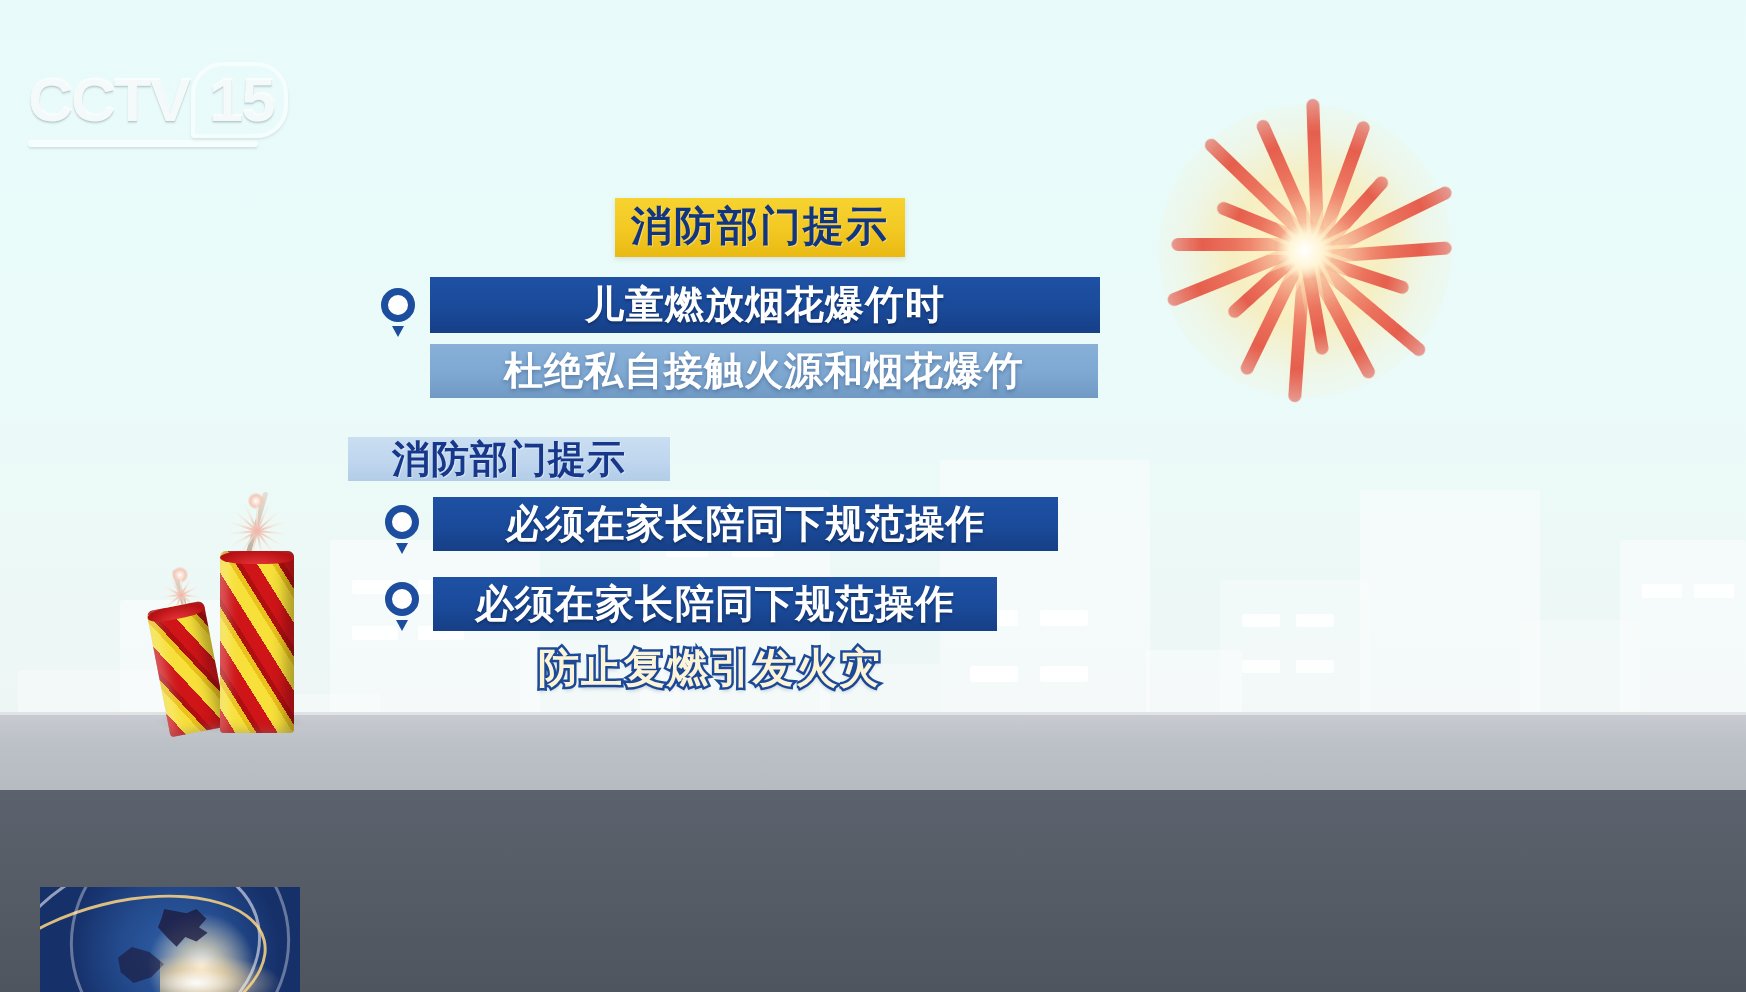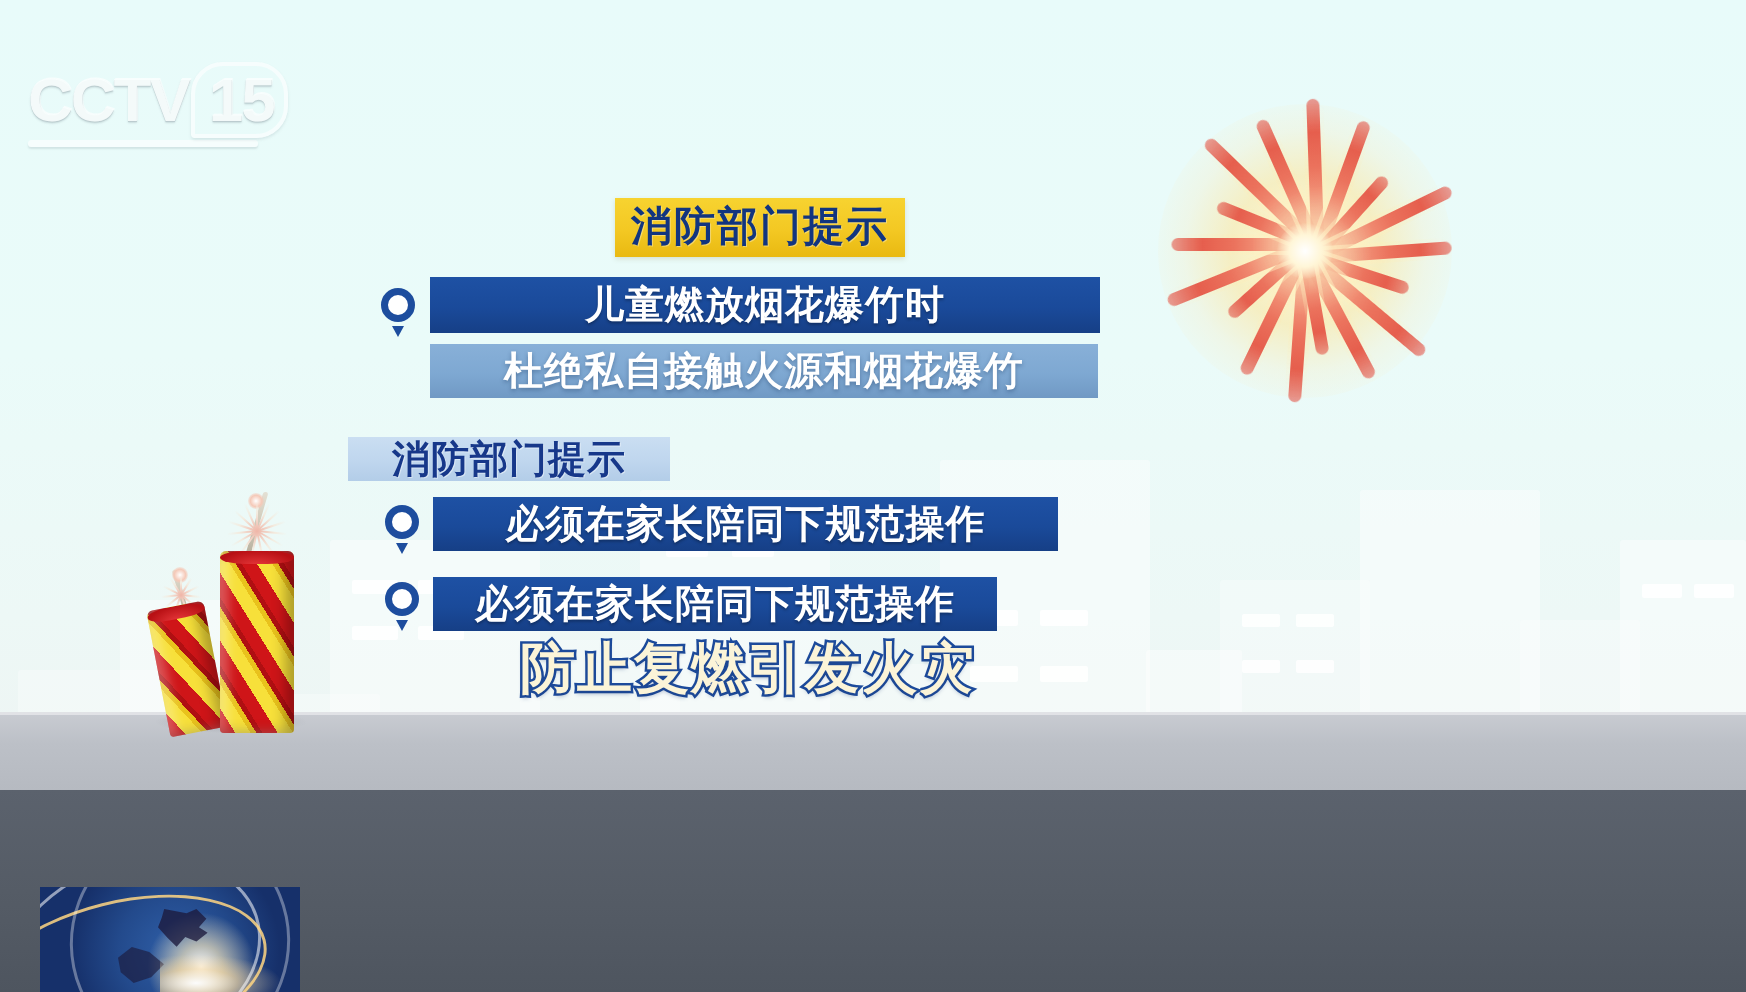--- a/index.html
+++ b/index.html
@@ -318,21 +318,21 @@
     letter-spacing:1px; line-height:40px;
     text-shadow:1px 1px 0 rgba(255,255,255,.45);
   }
 
   
   .closing {
     position:absolute; left:520px; top:645px;
     width:380px; text-align:center; white-space:nowrap;
   }
   .closing span {
-    font-size:55px; font-weight:bold;
+    font-size:41px; font-weight:bold;
     color:#fbf4d8; letter-spacing:2px; line-height:46px;
     -webkit-text-stroke:5px #1d4b9c;
     paint-order:stroke fill;
     text-shadow:0 3px 4px rgba(30,60,120,.35);
   }
 </style>
 </head>
 <body>
 
 <div id="broadcast">

